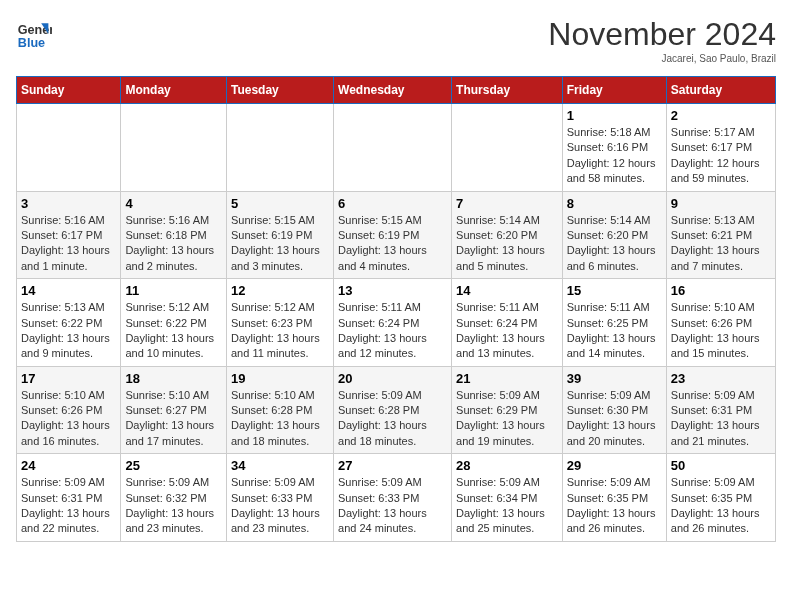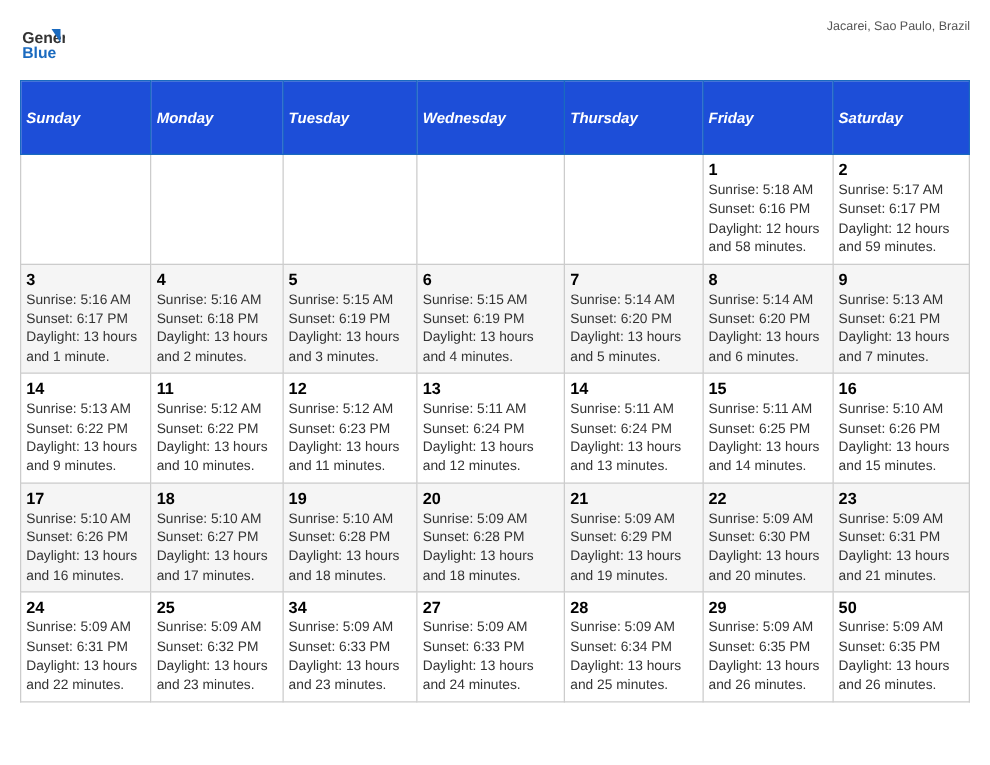--- a/index.html
+++ b/index.html
@@ -36,28 +36,27 @@
     .subtitle {
       font-size: 10px;
       color: #555;
     }
     table {
       width: 100%;
       border-collapse: collapse;
       font-size: 11px;
     }
     thead tr th {
-      background: #1d4ed8;
+      background: #b91c1c;
       color: #fff;
-      padding: 22px 4px;
+      padding: 6px 4px;
       text-align: left;
       font-size: 12px;
       font-weight: bold;
       border: 1px solid #1a6abf;
-      font-style: italic;
     }
     tbody tr td {
       border: 1px solid #ccc;
       vertical-align: top;
       padding: 4px;
       height: 80px;
       background: #fff;
     }
     tbody tr:nth-child(even) td {
       background: #f5f5f5;
@@ -82,20 +81,21 @@
 
 <div class="header-area">
   <div class="logo">
     <svg class="logo-icon" viewBox="0 0 40 40">
       <text x="2" y="20" font-size="14" font-weight="bold" fill="#333">General</text>
       <text x="2" y="34" font-size="14" font-weight="bold" fill="#1a6abf">Blue</text>
       <polygon points="28,8 36,8 36,20" fill="#1a6abf"></polygon>
     </svg>
   </div>
   <div class="title-area">
+    <div class="month-title">November 2024</div>
     <div class="subtitle">Jacarei, Sao Paulo, Brazil</div>
   </div>
 </div>
 
 <table>
   <thead>
     <tr id="header-row">
         <th>Sunday</th>
         <th>Monday</th>
         <th>Tuesday</th>
@@ -238,21 +238,21 @@
 Sunset: 6:28 PM
 Daylight: 13 hours and 18 minutes.</div>
         </td>
         <td>
           <span class="day-num">21</span>
           <div class="day-info" style="white-space: pre-line;">Sunrise: 5:09 AM
 Sunset: 6:29 PM
 Daylight: 13 hours and 19 minutes.</div>
         </td>
         <td>
-          <span class="day-num">22</span>
+          <span class="day-num">39</span>
           <div class="day-info" style="white-space: pre-line;">Sunrise: 5:09 AM
 Sunset: 6:30 PM
 Daylight: 13 hours and 20 minutes.</div>
         </td>
         <td>
           <span class="day-num">23</span>
           <div class="day-info" style="white-space: pre-line;">Sunrise: 5:09 AM
 Sunset: 6:31 PM
 Daylight: 13 hours and 21 minutes.</div>
         </td>

